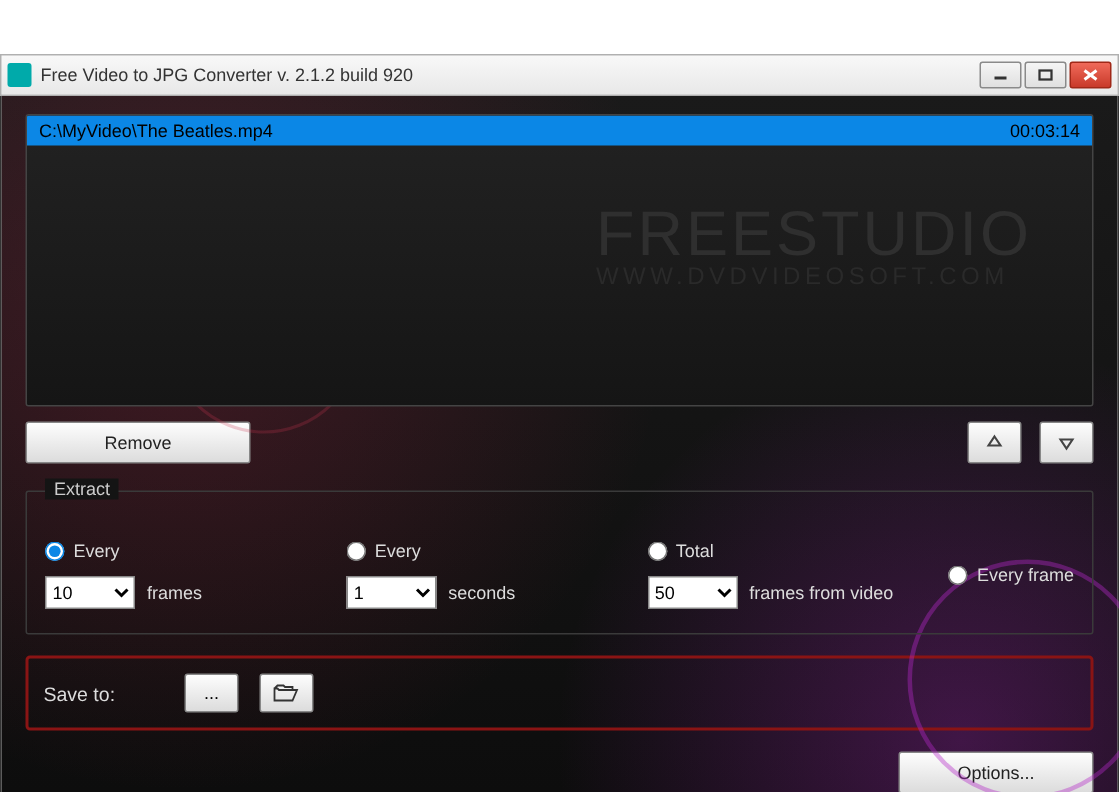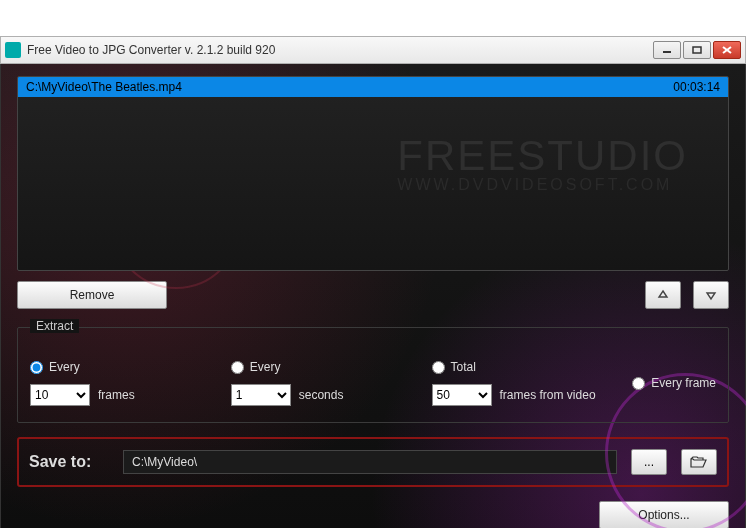--- a/index.html
+++ b/index.html
@@ -45,21 +45,21 @@
 .optcol { flex: 1; display: flex; flex-direction: column; gap: 10px; }
 .optcol.last { flex: 0 0 auto; }
 .radiowrap { display:flex; align-items:center; gap:6px; color:#ddd; font-size:12px; }
 .radiowrap input { accent-color:#0b87e6; }
 .selectwrap { display:flex; align-items:center; gap:8px; }
 .selectwrap select { width: 60px; height: 22px; font-size:12px; background:#fff; border:1px solid #888; }
 .unit { font-size:12px; color:#ddd; }
 
 
 .saverow { border: 2px solid #8a1414; border-radius: 3px; margin-top: 14px; padding: 10px 10px; display:flex; align-items:center; gap: 14px; }
-.saverow .lbl { font-size:16px; color:#ddd; width: 80px; font-weight: bold; }
+.saverow .lbl { font-size:13px; color:#ddd; width: 80px; }
 .saverow input[type=text] { flex:1; height:24px; background:#1b1b1b; border:1px solid #444; color:#ddd; font-size:12px; padding:0 8px; }
 .iconbtn { width:36px; height:26px; background: linear-gradient(#fdfdfd,#dcdcdc); border:1px solid #888; border-radius:2px; cursor:pointer; display:flex; align-items:center; justify-content:center; font-size:12px; }
 
 
 .footer { display:flex; justify-content:flex-end; gap:12px; margin-top: 14px; }
 .footer .btn { width: 130px; }
 
 svg { display:block; }
 </style>
 </head>
@@ -156,21 +156,20 @@
         <label class="radiowrap">
           <input type="radio" name="ext" style="">
           <span>Every frame</span>
         </label>
       </div>
     </div>
   </div>
 
   <div class="saverow">
     <span class="lbl">Save to:</span>
-    <input type="text" value="C:\MyVideo\" style="">
     <button class="iconbtn">...</button>
     <button class="iconbtn">
       <svg width="18" height="12">
         <path d="M1 3 L1 11 L13 11 L16 4 L4 4 L3 3 Z M1 3 L3 1 L7 1 L8 2 L13 2 L13 4" fill="none" stroke="#333" stroke-width="1.2"></path>
       </svg>
     </button>
   </div>
 
   <div class="footer">
     <button class="btn">Options...</button>

